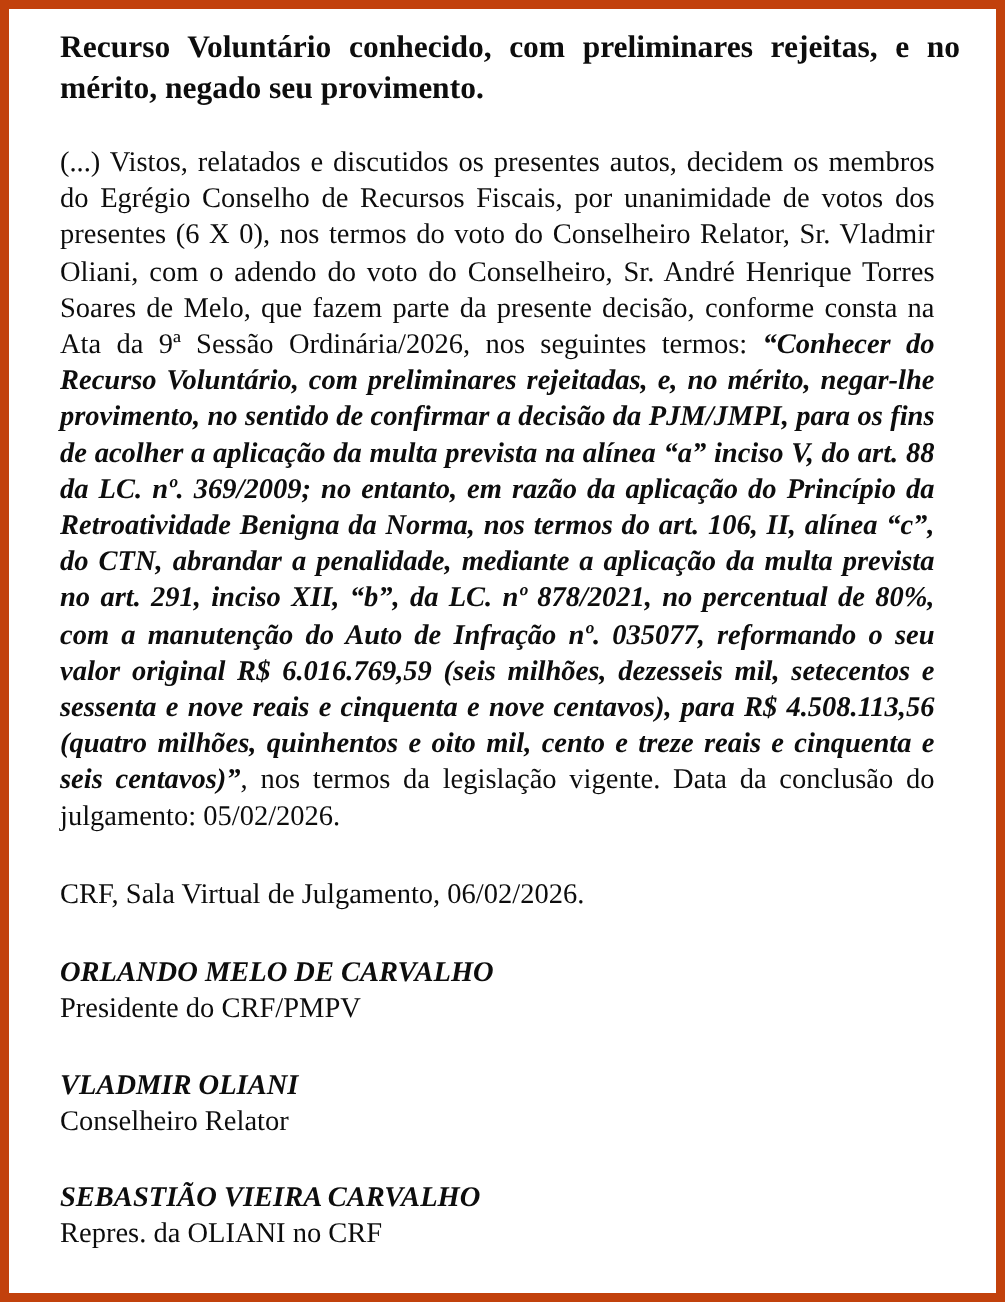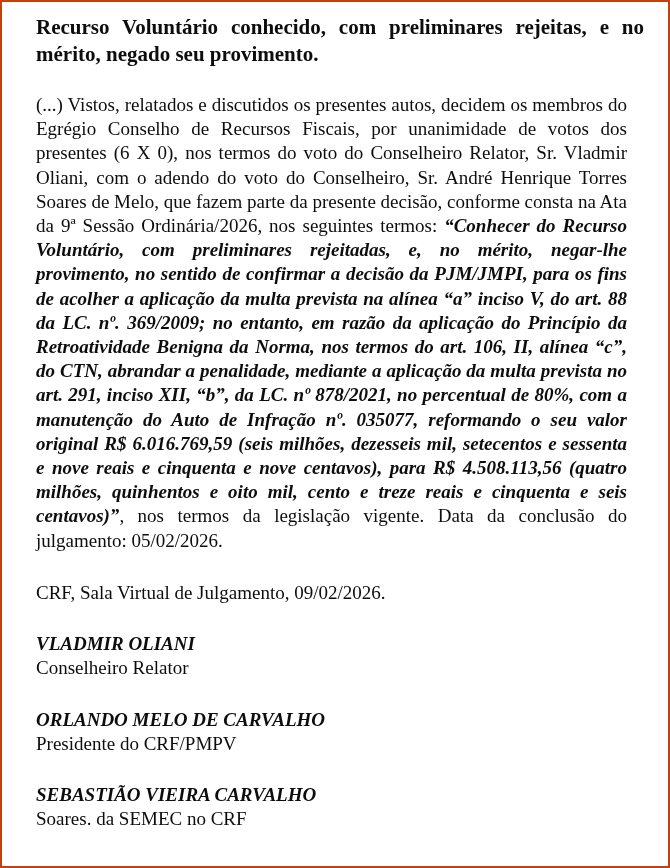--- a/index.html
+++ b/index.html
@@ -11,21 +11,21 @@
     width: 670px;
     height: 868px;
     overflow: hidden;
     font-family: "Liberation Serif", "DejaVu Serif", serif;
     color: #0d0d0d;
   }
   .page {
     box-sizing: border-box;
     width: 670px;
     height: 868px;
-    border: 2px solid #c2410c;
+    border: 6px solid #c2410c;
     padding: 12px 24px 0 34px;
     background: #ffffff;
     overflow: hidden;
   }
   .headline {
     font-weight: bold;
     font-size: 21px;
     line-height: 27px;
     text-align: justify;
     margin: 0;
@@ -66,30 +66,30 @@
 </style>
 </head>
 <body>
 
 <div class="page">
 
   <p class="headline">Recurso Voluntário conhecido, com preliminares rejeitas, e no mérito, negado seu provimento.</p>
 
   <p class="body-paragraph"><span>(...) Vistos, relatados e discutidos os presentes autos, decidem os membros do Egrégio Conselho de Recursos Fiscais, por unanimidade de votos dos presentes (6 X 0), nos termos do voto do Conselheiro Relator, Sr. Vladmir Oliani, com o adendo do voto do Conselheiro, Sr. André Henrique Torres Soares de Melo, que fazem parte da presente decisão, conforme consta na Ata da 9ª Sessão Ordinária/2026, nos seguintes termos: </span><span class="quote">“Conhecer do Recurso Voluntário, com preliminares rejeitadas, e, no mérito, negar-lhe provimento, no sentido de confirmar a decisão da PJM/JMPI, para os fins de acolher a aplicação da multa prevista na alínea “a” inciso V, do art. 88 da LC. nº. 369/2009; no entanto, em razão da aplicação do Princípio da Retroatividade Benigna da Norma, nos termos do art. 106, II, alínea “c”, do CTN, abrandar a penalidade, mediante a aplicação da multa prevista no art. 291, inciso XII, “b”, da LC. nº 878/2021, no percentual de 80%, com a manutenção do Auto de Infração nº. 035077, reformando o seu valor original R$ 6.016.769,59 (seis milhões, dezesseis mil, setecentos e sessenta e nove reais e cinquenta e nove centavos), para R$ 4.508.113,56 (quatro milhões, quinhentos e oito mil, cento e treze reais e cinquenta e seis centavos)”</span><span>, nos termos da legislação vigente. Data da conclusão do julgamento: 05/02/2026.</span></p>
 
-  <p class="place-date">CRF, Sala Virtual de Julgamento, 09/02/2026.</p>
-
-  <div class="signature-block">
-    <p class="sig-name">VLADMIR OLIANI</p>
-    <p class="sig-role">Conselheiro Relator</p>
-  </div>
+  <p class="place-date">CRF, Sala Virtual de Julgamento, 06/02/2026.</p>
 
   <div class="signature-block first">
     <p class="sig-name">ORLANDO MELO DE CARVALHO</p>
     <p class="sig-role">Presidente do CRF/PMPV</p>
   </div>
 
   <div class="signature-block">
+    <p class="sig-name">VLADMIR OLIANI</p>
+    <p class="sig-role">Conselheiro Relator</p>
+  </div>
+
+  <div class="signature-block">
     <p class="sig-name">SEBASTIÃO VIEIRA CARVALHO</p>
-    <p class="sig-role">Soares. da SEMEC no CRF</p>
+    <p class="sig-role">Repres. da OLIANI no CRF</p>
   </div>
 
 </div>
 
 </body></html>

